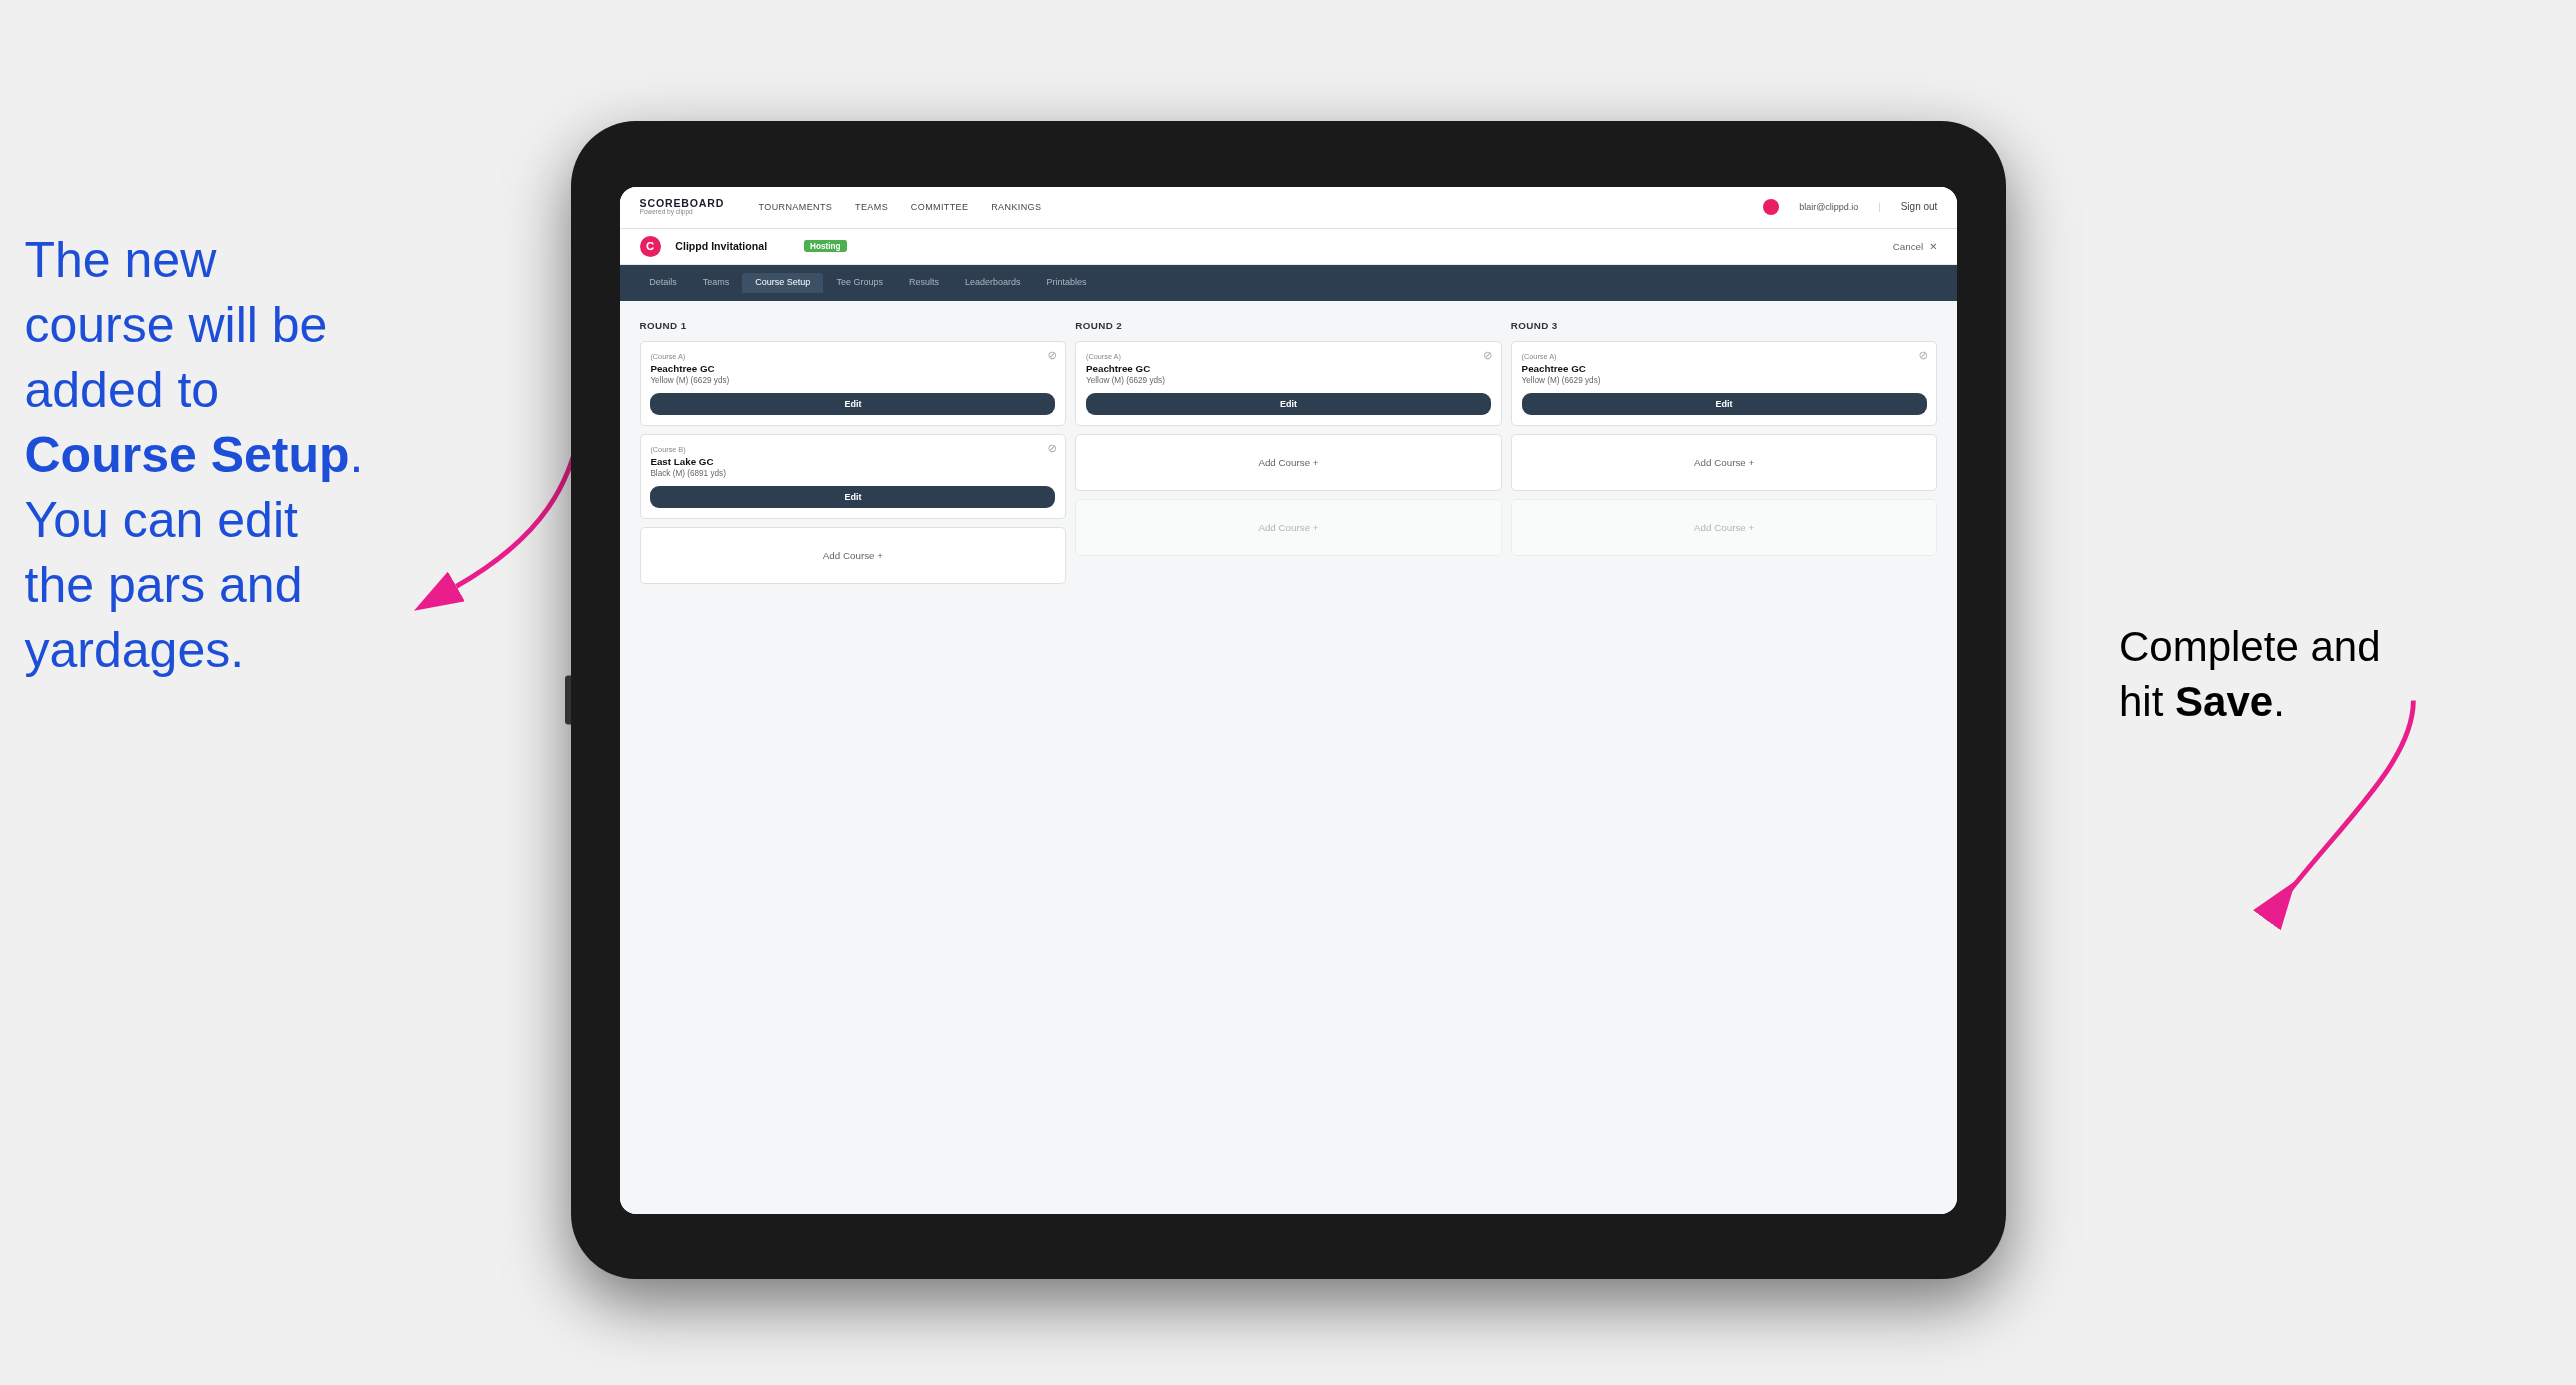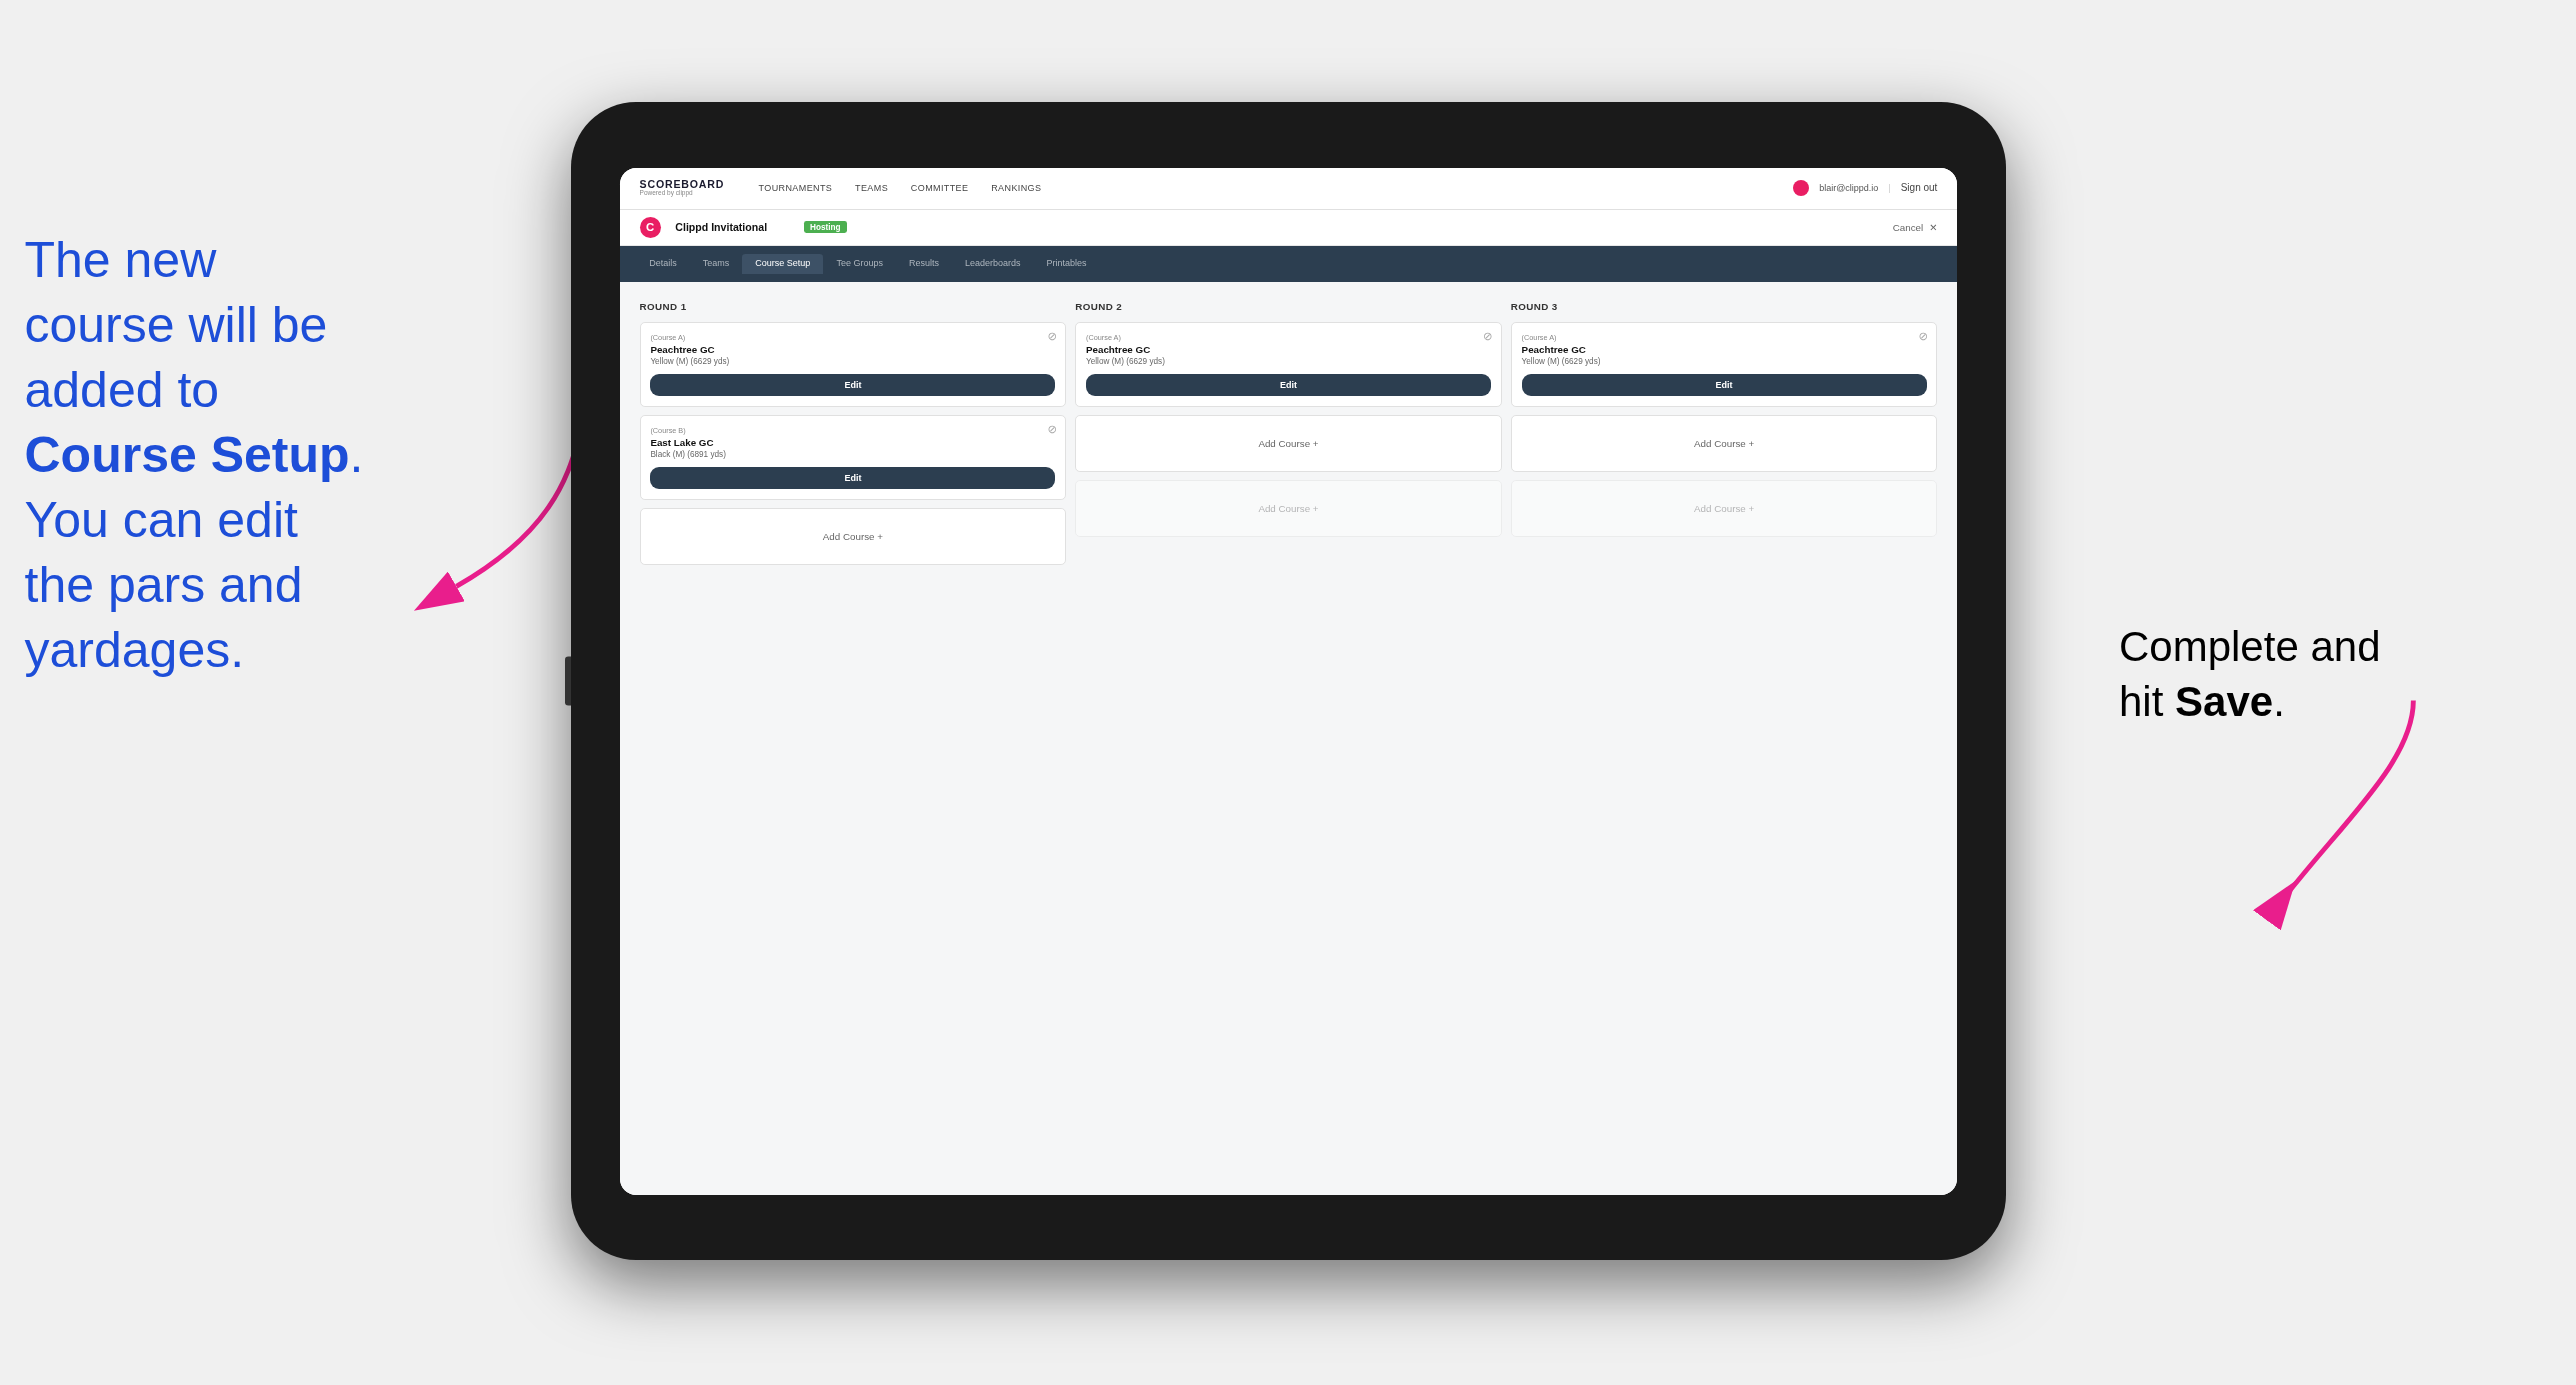--- a/index.html
+++ b/index.html
@@ -34,21 +34,21 @@
       color: #000;
       width: 408px;
       text-align: left;
     }
     .right-annotation strong { font-weight: 900; }
 
     
     .tablet {
       position: absolute;
       left: 571px;
-      top: 102px;
+      top: 121px;
       width: 1435px;
       height: 1158px;
       background: #1a1a1a;
       border-radius: 65px;
       box-shadow: 0 24.5px 65px rgba(0,0,0,0.5);
       display: flex;
       align-items: center;
       justify-content: center;
     }
 
@@ -106,21 +106,21 @@
       align-items: center;
       cursor: pointer;
       text-transform: uppercase;
       letter-spacing: 0.4px;
       font-weight: 500;
     }
 
     .top-nav-right {
       display: flex;
       align-items: center;
-      gap: 10px;
+      gap: 20px;
       font-size: 9px;
       color: #555;
     }
     .avatar-circle {
       width: 16.3px;
       height: 16.3px;
       border-radius: 50%;
       background: #e91e63;
       display: inline-block;
     }

